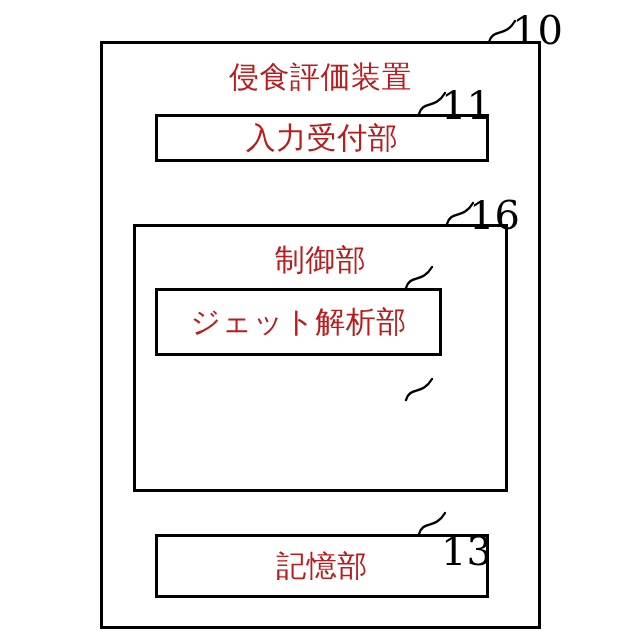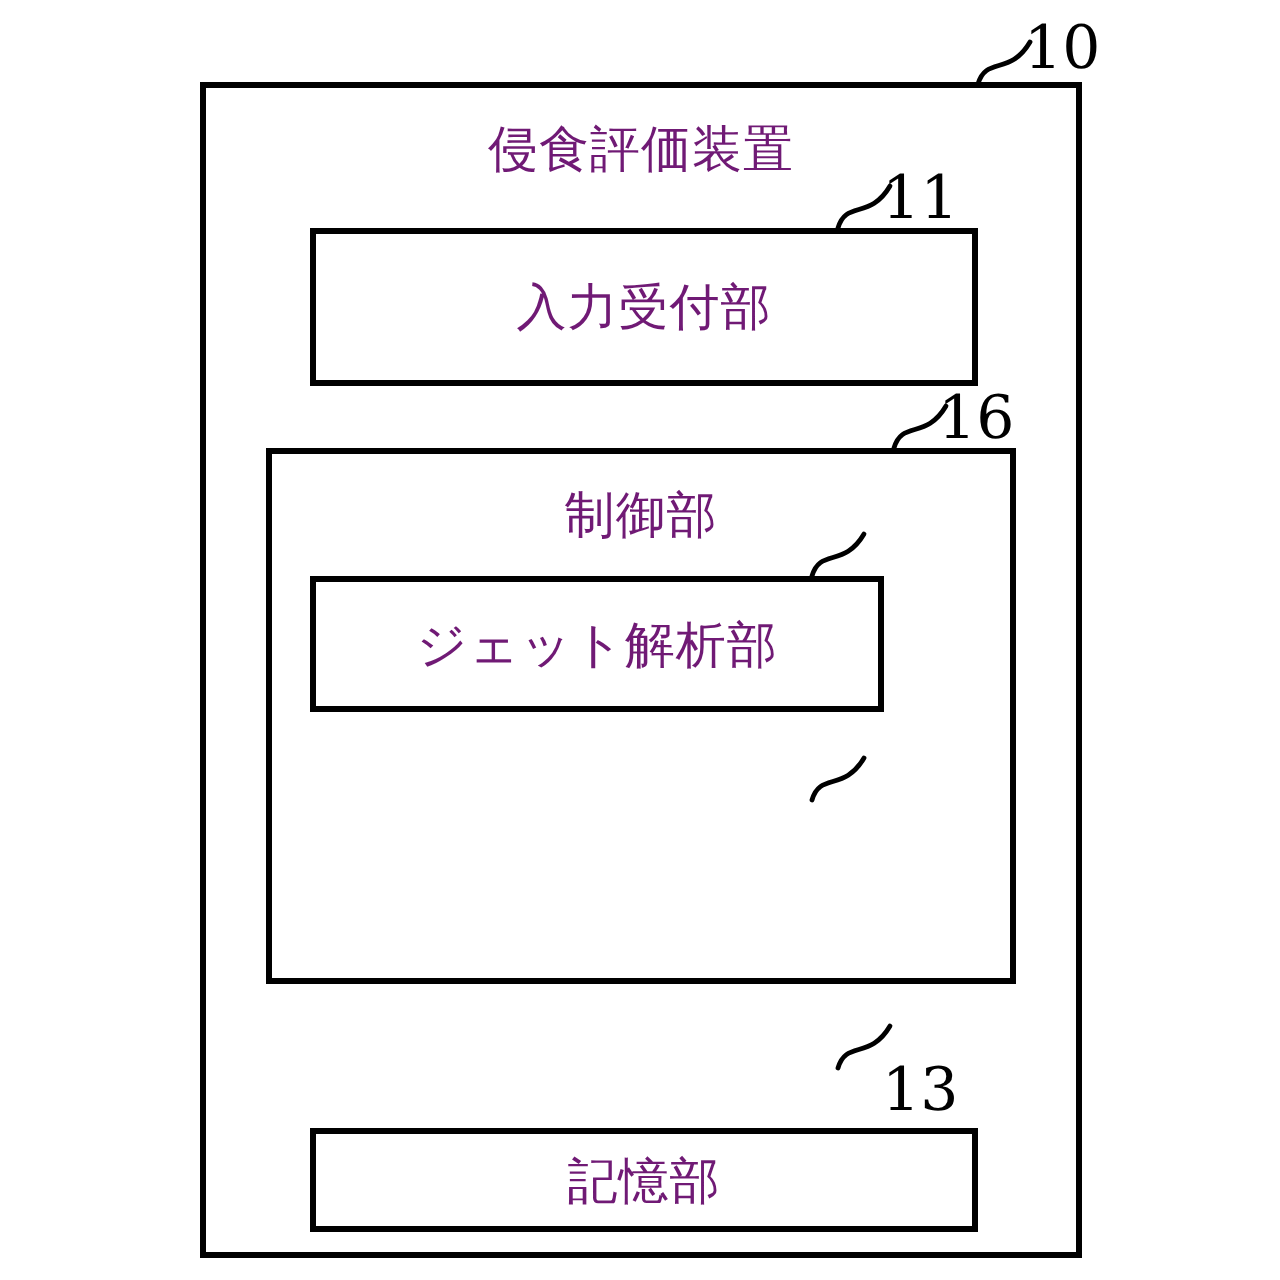--- a/index.html
+++ b/index.html
@@ -29,42 +29,42 @@
   }
   .box.control-unit {
     border-width: 3px;
   }
   .box.leaf {
     border-width: 3px;
     align-items: center;
   }
   
   .box-title {
-    font-size: 25px;
+    font-size: 30px;
     line-height: 1;
-    color: #701a75;
+    color: #b91c1c;
     letter-spacing: 0.5px;
     white-space: nowrap;
     font-weight: 400;
   }
   .container-title {
     position: absolute;
     top: 18px;
     left: 0;
     right: 0;
     text-align: center;
   }
   .leaf-title {
     text-align: center;
     width: 100%;
   }
   
   .ref-num {
     position: absolute;
-    font-size: 30px;
+    font-size: 40px;
     line-height: 1;
     color: #000000;
     font-family: "DejaVu Serif", "Liberation Serif", serif;
     white-space: nowrap;
   }
   .leader {
     position: absolute;
     overflow: visible;
   }
   .leader path {
@@ -81,21 +81,21 @@
 
   <div class="box outer-device" style="left:100px; top:41px; width:441px; height:588px;">
     <div class="box-title container-title">侵食評価装置</div>
   </div>
 
   <svg class="leader" style="left:481px; top:12px; width:60px; height:36px;" viewBox="0 0 60 36">
     <path d="M 8 30 C 12 16, 24 26, 34 9"></path>
   </svg>
   <div class="ref-num" style="left:512px; top:10px;">10</div>
 
-  <div class="box leaf" style="left:155px; top:114px; width:334px; height:79px;">
+  <div class="box leaf" style="left:155px; top:114px; width:334px; height:48px;">
     <div class="box-title leaf-title">入力受付部</div>
   </div>
 
   <svg class="leader" style="left:413px; top:86px; width:60px; height:34px;" viewBox="0 0 60 34">
     <path d="M 6 28 C 10 14, 22 24, 32 7"></path>
   </svg>
   <div class="ref-num" style="left:441px; top:85px;">11</div>
 
   <div class="box control-unit" style="left:133px; top:224px; width:375px; height:268px;">
     <div class="box-title container-title">制御部</div>
@@ -112,21 +112,21 @@
 
   <svg class="leader" style="left:400px; top:260px; width:60px; height:34px;" viewBox="0 0 60 34">
     <path d="M 6 28 C 10 14, 22 24, 32 7"></path>
   </svg>
 
 
   <svg class="leader" style="left:400px; top:372px; width:60px; height:34px;" viewBox="0 0 60 34">
     <path d="M 6 28 C 10 14, 22 24, 32 7"></path>
   </svg>
 
-  <div class="box leaf" style="left:155px; top:534px; width:334px; height:52px;margin-top:30px;">
+  <div class="box leaf" style="left:155px; top:534px; width:334px; height:64px;">
     <div class="box-title leaf-title">記憶部</div>
   </div>
 
   <svg class="leader" style="left:413px; top:506px; width:60px; height:34px;" viewBox="0 0 60 34">
     <path d="M 6 28 C 10 14, 22 24, 32 7"></path>
   </svg>
   <div class="ref-num" style="left:441px; top:531px;">13</div>
 
 </div>
 

